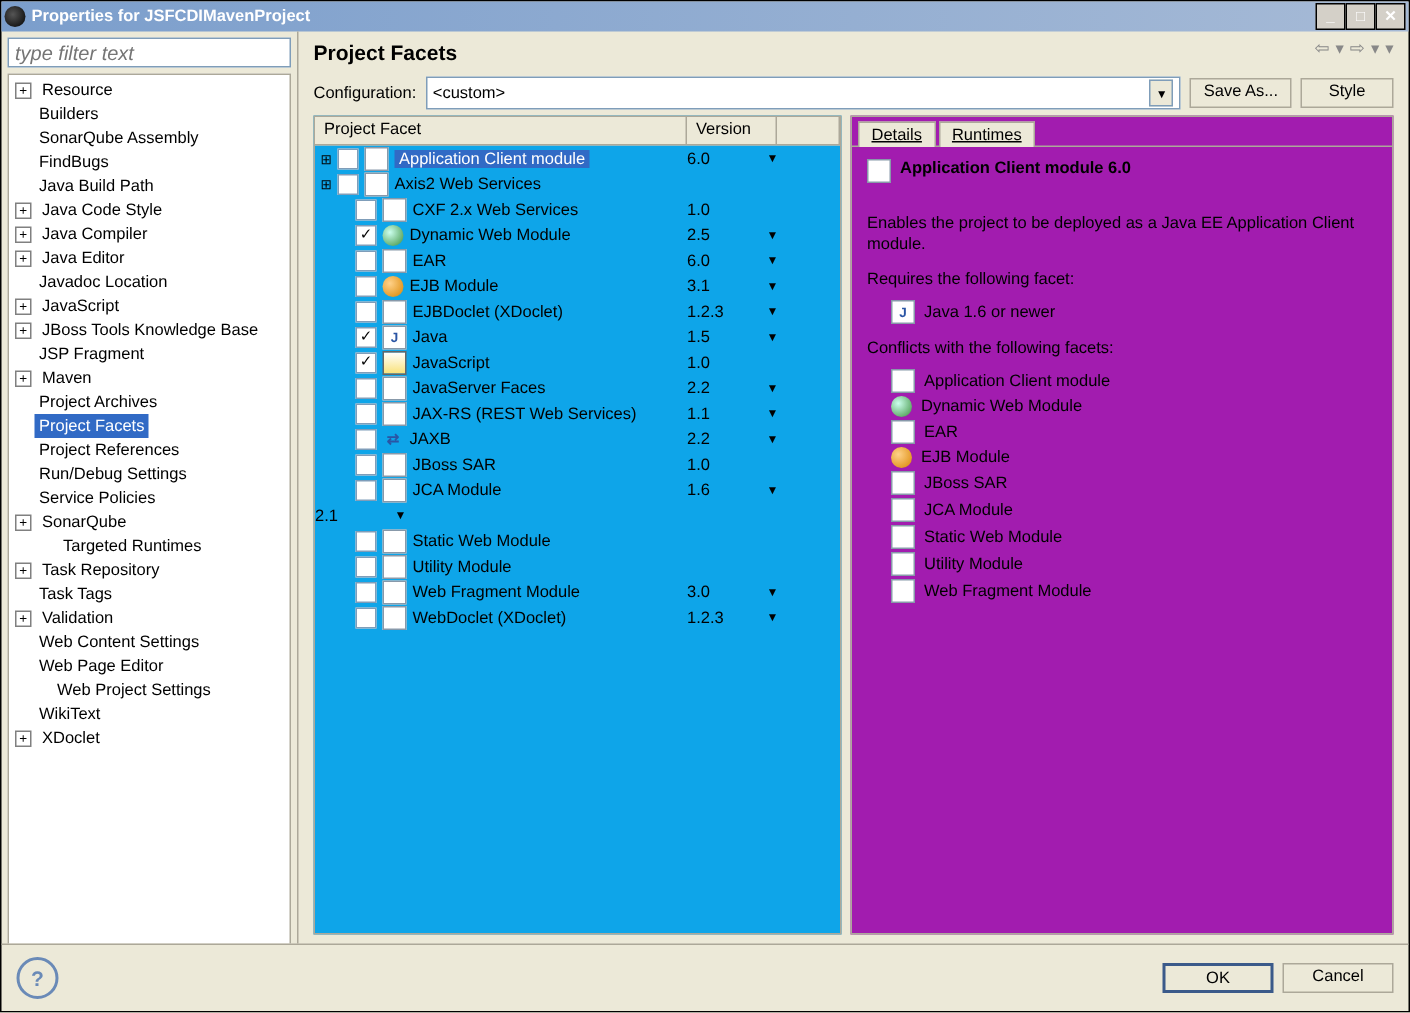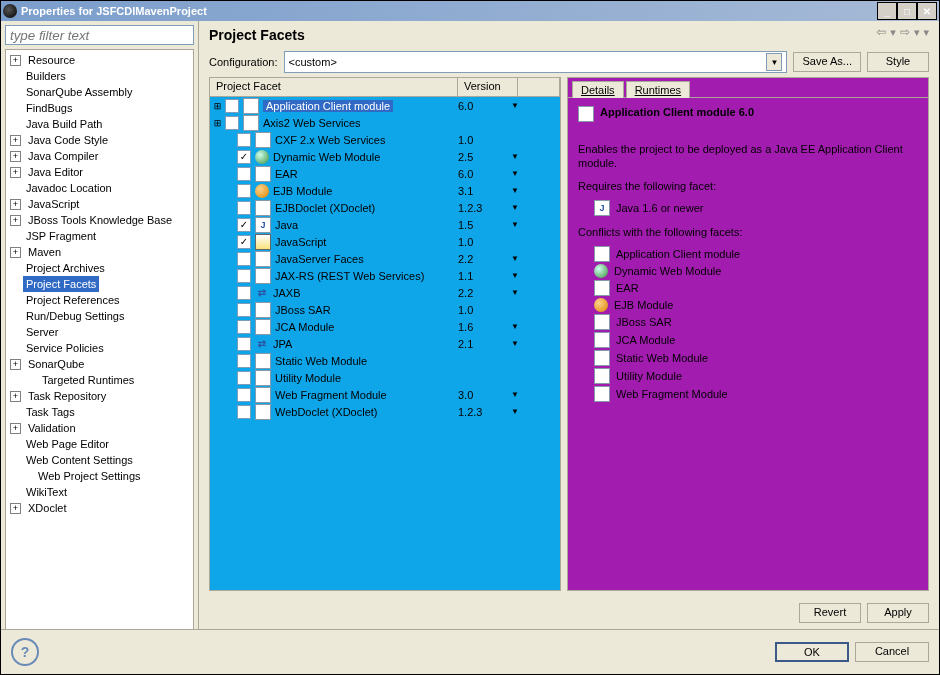--- a/index.html
+++ b/index.html
@@ -161,25 +161,20 @@
           <div class="trow" style="padding-left: 4px;">
             <span style="width: 0px; display: inline-block;"></span>
             <span class="twist blank"></span>
             <span class="lbl">Project References</span>
           </div>
           <div class="trow" style="padding-left: 4px;">
             <span style="width: 0px; display: inline-block;"></span>
             <span class="twist blank"></span>
             <span class="lbl">Run/Debug Settings</span>
           </div>
-          <div class="trow" style="padding-left: 4px;">
-            <span style="width: 0px; display: inline-block;"></span>
-            <span class="twist blank"></span>
-            <span class="lbl">Server</span>
-          </div>
           <div class="trow" style="padding-left: 4px; align-items: flex-end;">
             <span style="width: 0px; display: inline-block;"></span>
             <span class="twist blank"></span>
             <span class="lbl">Service Policies</span>
           </div>
           <div class="trow" style="padding-left: 4px;">
             <span class="twist">+</span>
             <span class="lbl">SonarQube</span>
           </div>
           <div class="trow" style="padding-left: 20px;">
@@ -196,26 +191,26 @@
             <span class="twist blank"></span>
             <span class="lbl">Task Tags</span>
           </div>
           <div class="trow" style="padding-left: 4px;">
             <span class="twist">+</span>
             <span class="lbl">Validation</span>
           </div>
           <div class="trow" style="padding-left: 4px;">
             <span style="width: 0px; display: inline-block;"></span>
             <span class="twist blank"></span>
+            <span class="lbl">Web Content Settings</span>
+          </div>
+          <div class="trow" style="padding-left: 4px;">
+            <span style="width: 0px; display: inline-block;"></span>
+            <span class="twist blank"></span>
             <span class="lbl">Web Page Editor</span>
-          </div>
-          <div class="trow" style="padding-left: 4px;">
-            <span style="width: 0px; display: inline-block;"></span>
-            <span class="twist blank"></span>
-            <span class="lbl">Web Content Settings</span>
           </div>
           <div class="trow" style="padding-left: 16px;">
             <span style="width: 0px; display: inline-block;"></span>
             <span class="twist blank"></span>
             <span class="lbl">Web Project Settings</span>
           </div>
           <div class="trow" style="padding-left: 4px;">
             <span style="width: 0px; display: inline-block;"></span>
             <span class="twist blank"></span>
             <span class="lbl">WikiText</span>
@@ -403,27 +398,20 @@
                   <span class="expander"></span>
                   <span style="width: 12px; display: inline-block;"></span>
                   <span class="cb"></span>
                   <span class="ficon page"></span>
                   <span class="flabel">JCA Module</span>
                 </div>
                 <div class="cell2">1.6</div>
                 <div class="cell3">▼</div>
               </div>
               <div class="fr">
-                <div class="cell1">
-                  <span class="expander"></span>
-                  <span style="width: 12px; display: inline-block;"></span>
-                  <span class="cb"></span>
-                  <span class="ficon jaxb"></span>
-                  <span class="flabel">JPA</span>
-                </div>
                 <div class="cell2">2.1</div>
                 <div class="cell3">▼</div>
               </div>
               <div class="fr">
                 <div class="cell1">
                   <span class="expander"></span>
                   <span style="width: 12px; display: inline-block;"></span>
                   <span class="cb"></span>
                   <span class="ficon page"></span>
                   <span class="flabel">Static Web Module</span>
@@ -521,24 +509,20 @@
                 </div>
                 <div class="req">
                   <span class="minicon ficon page"></span>
                   <span>Web Fragment Module</span>
                 </div>
               </div>
           </div>
         </div>
       </div>
 
-      <div class="actionrow">
-        <div class="btn">Revert</div>
-        <div class="btn">Apply</div>
-      </div>
     </div>
   </div>
 
   <div class="footer">
     <div class="help">?</div>
     <div style="margin-left:auto;display:flex;gap:6px;">
       <div class="btn" style="border:2px solid #3b5a8a;">OK</div>
       <div class="btn">Cancel</div>
     </div>
   </div>

